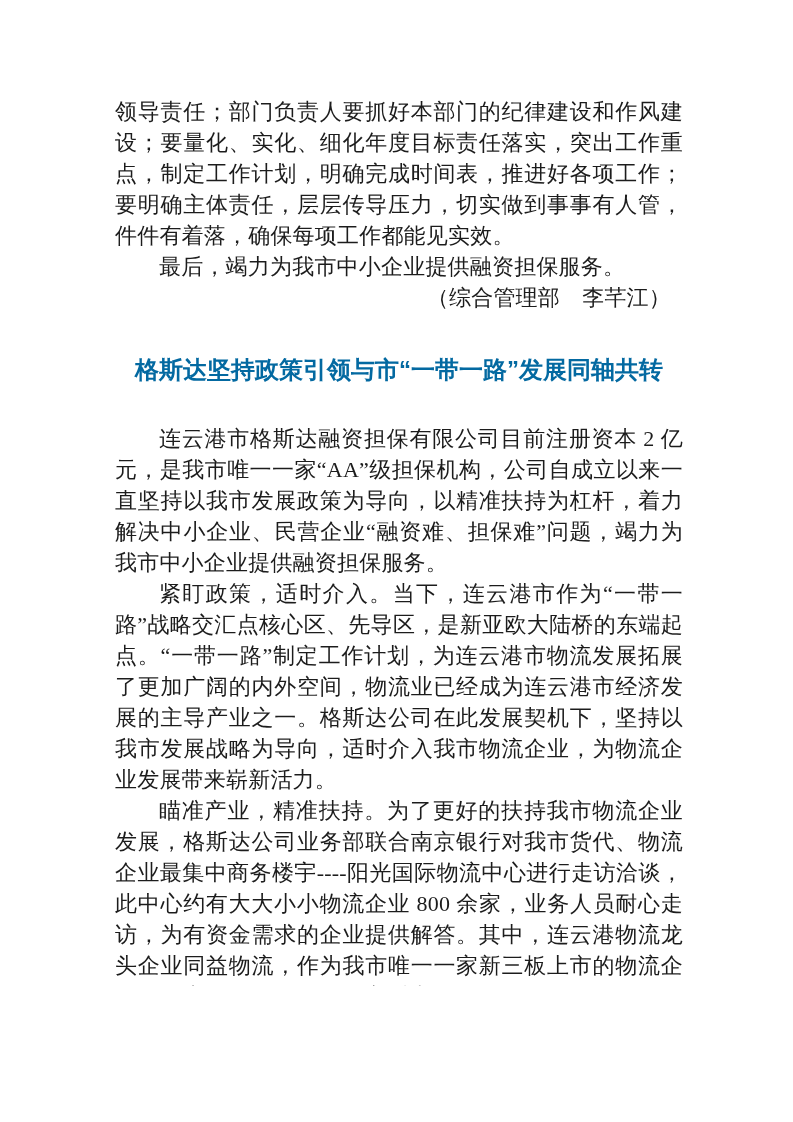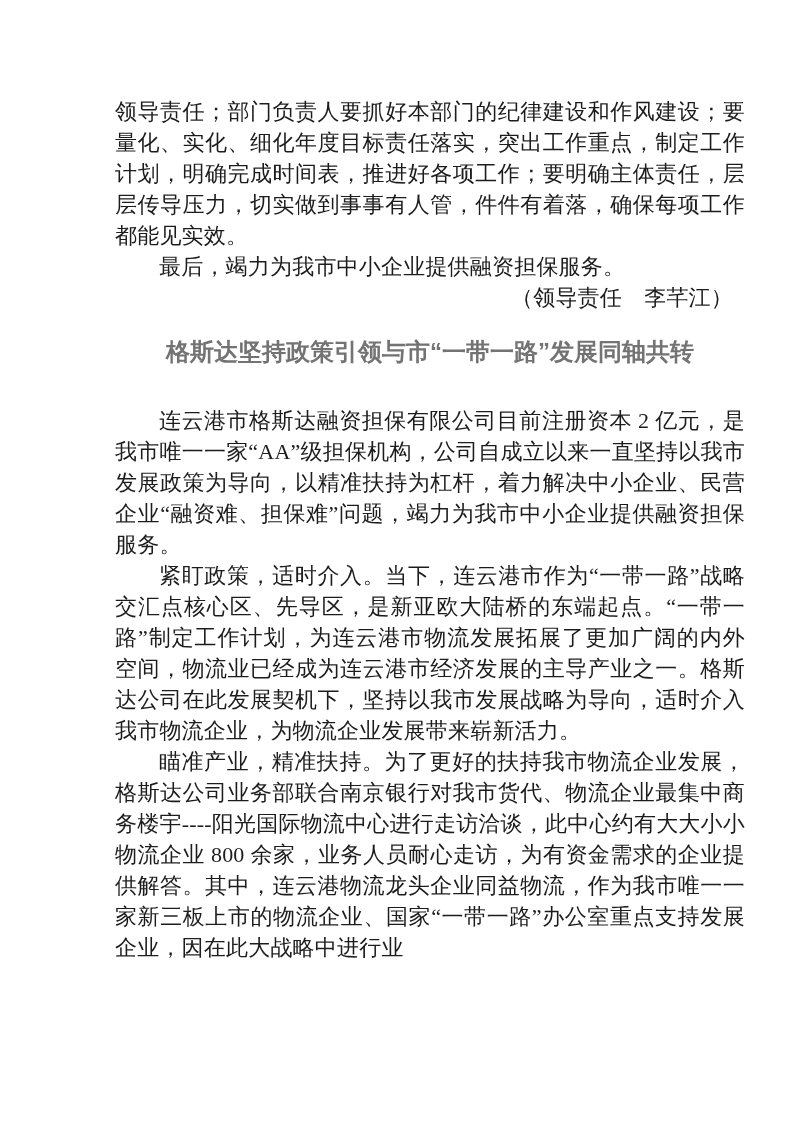--- a/index.html
+++ b/index.html
@@ -6,21 +6,21 @@
     margin: 0;
     padding: 0;
     background: #ffffff;
   }
   .page {
     position: relative;
     width: 793px;
     height: 986px;
     box-sizing: border-box;
     background: #ffffff;
-    padding: 96px 48px 0 115px;
+    padding: 96px 110px 0 115px;
     font-family: "Liberation Serif", "DejaVu Serif", serif;
     color: #1c1c1c;
     overflow: hidden;
   }
   .body-text {
     margin: 0;
     font-size: 22px;
     line-height: 31px;
     text-align: justify;
     text-justify: inter-ideograph;
@@ -32,22 +32,22 @@
   .byline {
     text-align: right;
     padding-right: 12px;
   }
   .article-title {
     font-family: "Liberation Sans", "DejaVu Sans", sans-serif;
     font-weight: 700;
     font-size: 24px;
     line-height: 38px;
     text-align: center;
-    color: #737373;
-    margin: 20px 0 34px 0;
+    color: #0369a1;
+    margin: 38px 0 34px 0;
     white-space: nowrap;
   }
   .page-footer {
     position: absolute;
     left: 0;
     right: 0;
     top: 1040px;
     text-align: center;
   }
   .page-number {
@@ -57,21 +57,21 @@
   }
 </style>
 </head>
 <body>
 
 <div class="page">
 
   <section>
     <p class="body-text">领导责任；部门负责人要抓好本部门的纪律建设和作风建设；要量化、实化、细化年度目标责任落实，突出工作重点，制定工作计划，明确完成时间表，推进好各项工作；要明确主体责任，层层传导压力，切实做到事事有人管，件件有着落，确保每项工作都能见实效。</p>
     <p class="body-text indent">最后，竭力为我市中小企业提供融资担保服务。</p>
-    <p class="body-text byline">（领导责任　李芊江）</p>
+    <p class="body-text byline">（综合管理部　李芊江）</p>
   </section>
 
   <h1 class="article-title">格斯达坚持政策引领与市“一带一路”发展同轴共转</h1>
 
   <section>
     <p class="body-text indent">连云港市格斯达融资担保有限公司目前注册资本 2 亿元，是我市唯一一家“AA”级担保机构，公司自成立以来一直坚持以我市发展政策为导向，以精准扶持为杠杆，着力解决中小企业、民营企业“融资难、担保难”问题，竭力为我市中小企业提供融资担保服务。</p>
     <p class="body-text indent">紧盯政策，适时介入。当下，连云港市作为“一带一路”战略交汇点核心区、先导区，是新亚欧大陆桥的东端起点。“一带一路”制定工作计划，为连云港市物流发展拓展了更加广阔的内外空间，物流业已经成为连云港市经济发展的主导产业之一。格斯达公司在此发展契机下，坚持以我市发展战略为导向，适时介入我市物流企业，为物流企业发展带来崭新活力。</p>
     <p class="body-text indent">瞄准产业，精准扶持。为了更好的扶持我市物流企业发展，格斯达公司业务部联合南京银行对我市货代、物流企业最集中商务楼宇----阳光国际物流中心进行走访洽谈，此中心约有大大小小物流企业 800 余家，业务人员耐心走访，为有资金需求的企业提供解答。其中，连云港物流龙头企业同益物流，作为我市唯一一家新三板上市的物流企业、国家“一带一路”办公室重点支持发展企业，因在此大战略中进行业</p>
   </section>
 

